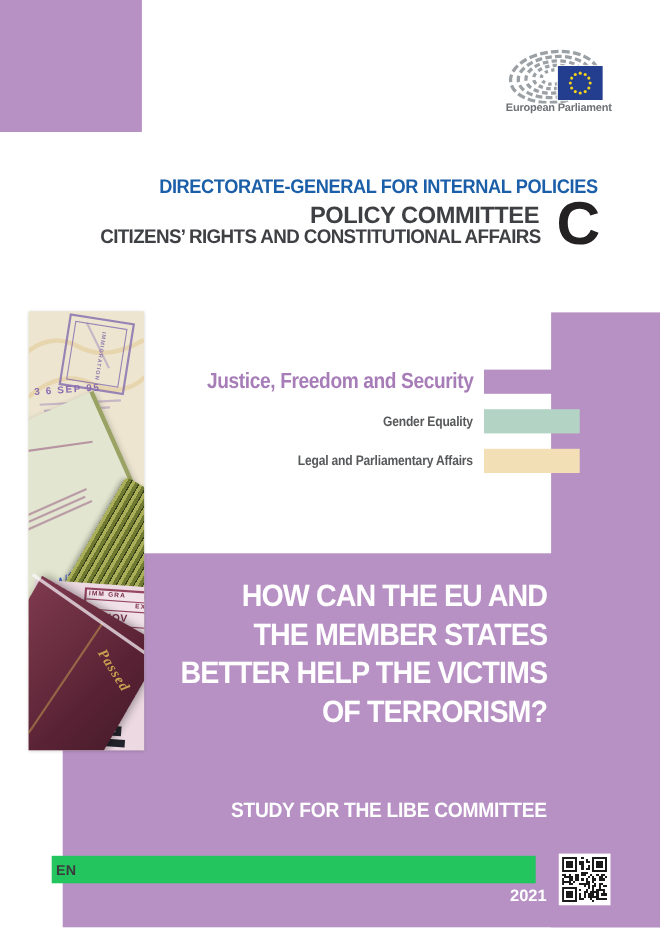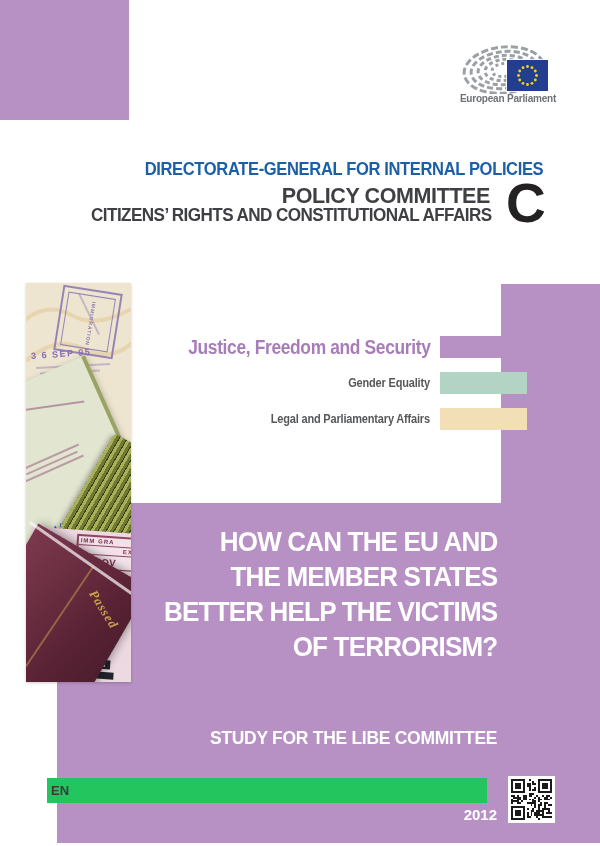--- a/index.html
+++ b/index.html
@@ -202,21 +202,21 @@
     <div>HOW CAN THE EU AND</div>
     <div>THE MEMBER STATES</div>
     <div>BETTER HELP THE VICTIMS</div>
     <div>OF TERRORISM?</div>
   </div>
   <div class="abs study-line">STUDY FOR THE LIBE COMMITTEE</div>
 
   <div class="abs lang-strip">
     <span class="lang-label">EN</span>
   </div>
-  <div class="abs year-label">2012</div>
+  <div class="abs year-label">2021</div>
 
   <div class="abs qr">
     <svg viewBox="0 0 21 21" shape-rendering="crispEdges" fill="#1a1a1a">
       <g>
         <rect x="0" y="0" width="7" height="7"></rect>
           <rect x="1" y="1" width="5" height="5" fill="#fff"></rect>
           <rect x="2" y="2" width="3" height="3"></rect>
         <rect x="14" y="0" width="7" height="7"></rect>
           <rect x="15" y="1" width="5" height="5" fill="#fff"></rect>
           <rect x="16" y="2" width="3" height="3"></rect>

